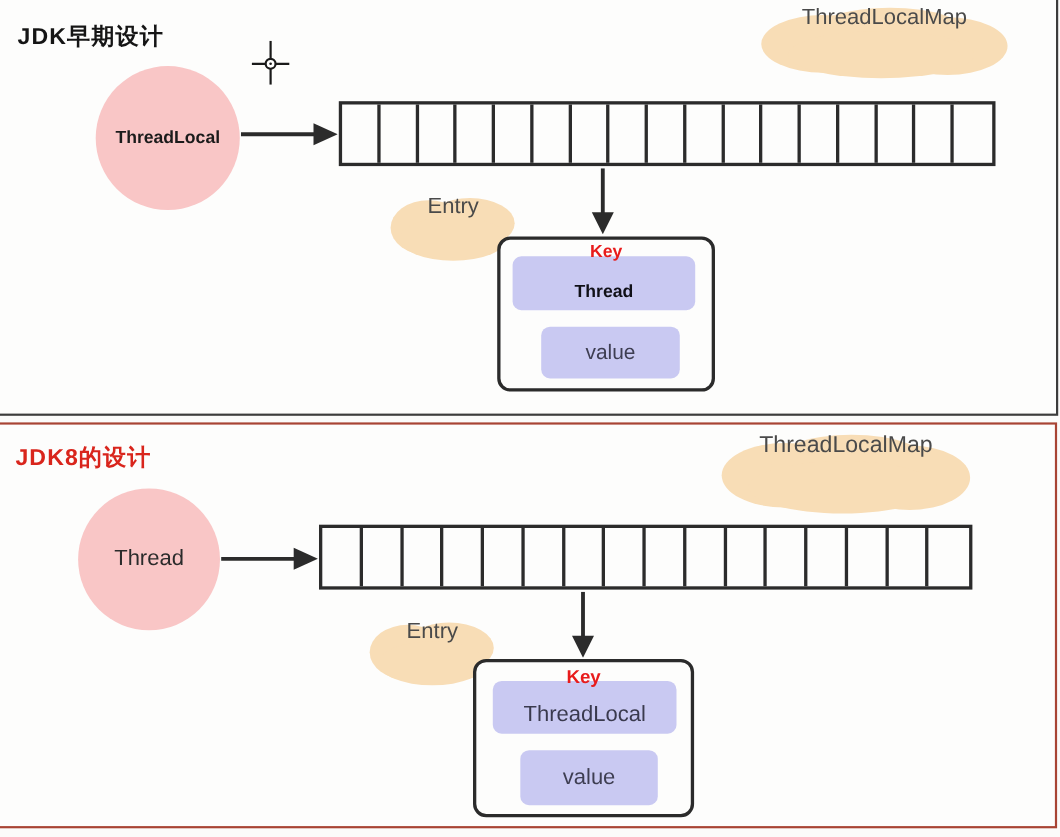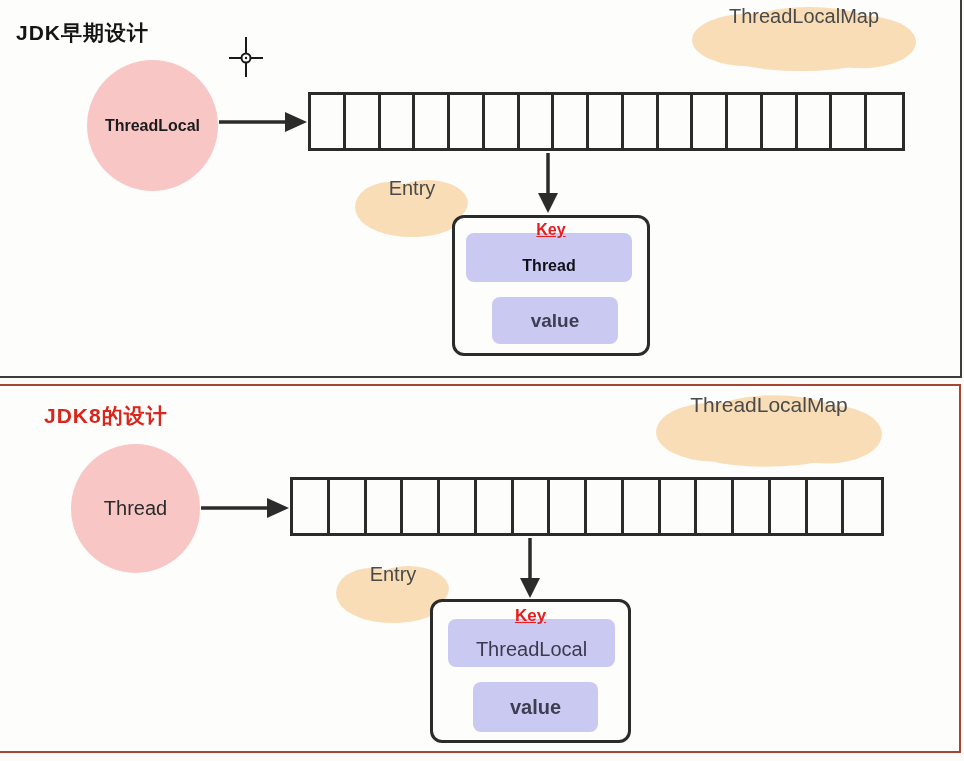--- a/index.html
+++ b/index.html
@@ -13,36 +13,36 @@
     --ink:#2b2b2b;
   }
   html,body{margin:0;padding:0;}
   body{font-family:"Liberation Sans","DejaVu Sans",sans-serif;background:#ffffff;}
   .stage{position:relative;width:964px;height:761px;overflow:hidden;background:#fbfbfa;}
   .panel{position:absolute;background:#fdfdfc;}
   .panel-top{left:-12px;top:-12px;width:970px;height:386px;border:2px solid var(--panel_border_dark);}
   .panel-bottom{left:-12px;top:384px;width:969px;height:365px;border:2px solid var(--panel2_border_red);}
   .abs{position:absolute;}
   .title{font-weight:bold;font-size:21px;color:#151515;letter-spacing:1px;}
-  .title.red{color:var(--jdk8_title_red);margin-left:30px;}
+  .title.red{color:var(--jdk8_title_red);}
   .circle{border-radius:50%;background:var(--pink_circle);display:flex;align-items:center;justify-content:center;}
   .circle .lbl-bold{font-weight:bold;font-size:16px;color:#1b1b1b;white-space:nowrap;}
   .circle .lbl-reg{font-size:20px;color:#2b2b2b;white-space:nowrap;}
   .cloud{display:flex;align-items:flex-start;justify-content:center;}
   .cloud svg{position:absolute;inset:0;width:100%;height:100%;}
   .cloud .cloud-text{position:relative;font-size:20px;color:#4a4a4a;white-space:nowrap;}
   .cloud .cloud-text.big{font-size:21px;}
   .array{display:grid;grid-auto-flow:column;grid-auto-columns:1fr;border:3px solid var(--ink);background:#fdfdfc;box-sizing:border-box;}
   .array .cell{border-right:3px solid var(--ink);}
   .array .cell:last-child{border-right:none;}
   .entry-box{border:3px solid var(--ink);border-radius:12px;background:#fdfdfc;box-sizing:border-box;}
-  .key-label{text-align:center;font-weight:bold;font-size:16px;color:var(--key_red);z-index:3;text-decoration:underline;}
+  .key-label{text-align:center;font-weight:bold;font-size:16px;color:var(--key_red);z-index:3;}
   .kv-box{background:var(--lavender_box);border-radius:8px;display:flex;justify-content:center;z-index:2;box-sizing:border-box;}
   .kv-box.bottom-align{align-items:flex-end;}
-  .kv-box.center-align{align-items:center;font-weight:bold;}
+  .kv-box.center-align{align-items:center;}
   .kv-bold{font-weight:bold;font-size:16px;color:#101018;}
   .kv-reg{font-size:20px;color:#3a3a4e;}
   .val-text{font-size:19px;color:#3e3e52;}
   svg .stroke{stroke:var(--ink);fill:none;}
   svg .fill{fill:var(--ink);stroke:none;}
 </style>
 </head>
 <body>
 
 <div class="stage">

